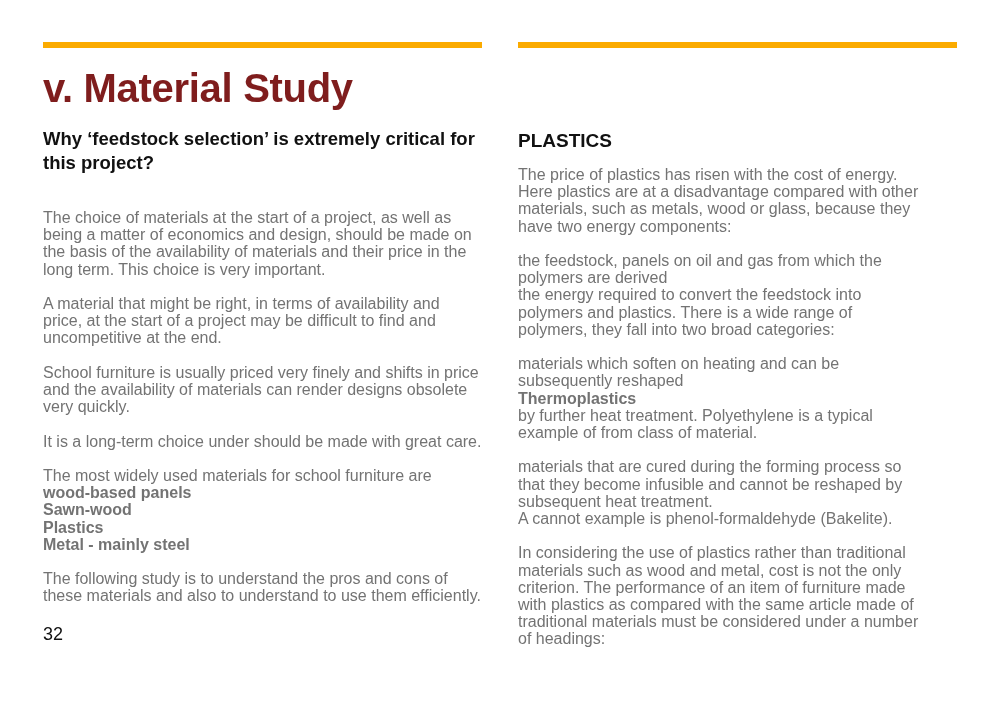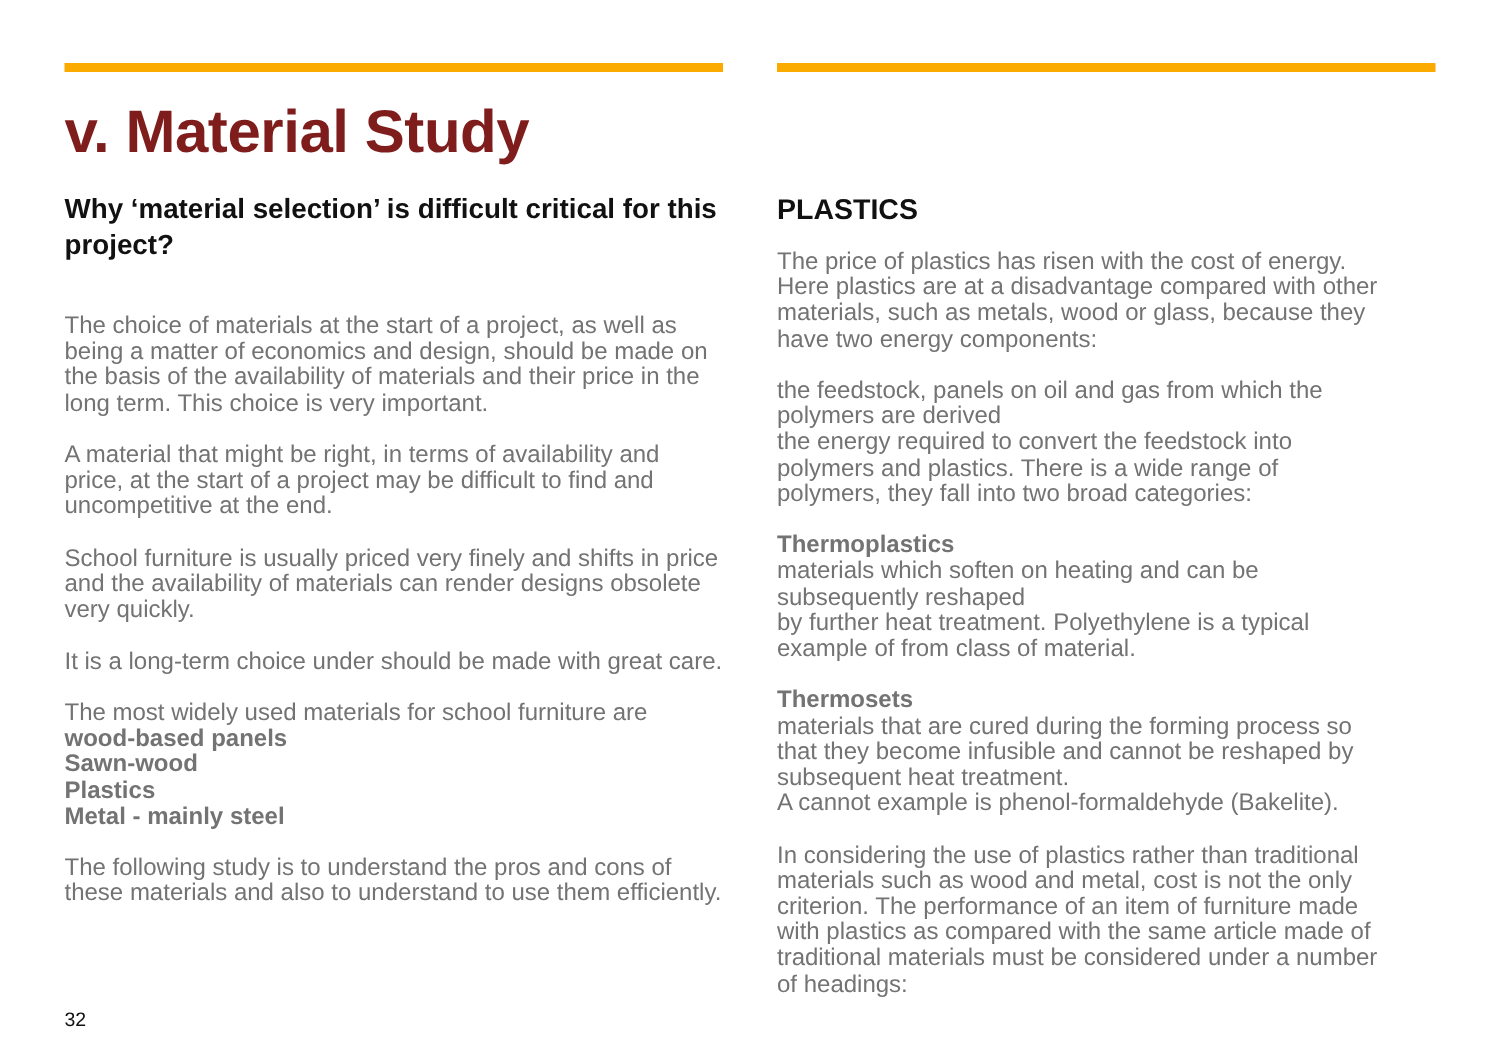--- a/index.html
+++ b/index.html
@@ -23,32 +23,32 @@
     .subhead.right { left: 518px; top: 129px; width: 440px; font-size: 19px; }
     .col {
       position: absolute; font-size: 16px; line-height: 17.2px; color: #737373;
     }
     .col.left { left: 43px; top: 209px; width: 440px; }
     .col.right { left: 518px; top: 166px; width: 405px; }
     .col p { margin: 0 0 17.2px 0; }
     .col .line { display: block; }
     .col b, .col .bold { font-weight: bold; }
     .page-number {
-      position: absolute; left: 43px; top: 672px; font-size: 13px; color: #111111;
+      position: absolute; left: 43px; top: 624px; font-size: 18px; color: #111111;
     }
   </style>
 </head>
 <body>
 
 <div class="bar left"></div>
 <div class="bar right"></div>
 
 <h1 class="title">v. Material Study</h1>
 
-<h2 class="subhead left">Why ‘material selection’ is difficult critical for this project?</h2>
+<h2 class="subhead left">Why ‘feedstock selection’ is extremely critical for this project?</h2>
 
 <div class="col left">
   <p>The choice of materials at the start of a project, as well as being a matter of economics and design, should be made on the basis of the availability of materials and their price in the long term. This choice is very important.</p>
   <p>A material that might be right, in terms of availability and price, at the start of a project may be difficult to find and uncompetitive at the end.</p>
   <p>School furniture is usually priced very finely and shifts in price and the availability of materials can render designs obsolete very quickly.</p>
   <p>It is a long-term choice under should be made with great care.</p>
   <p>
     <span class="line">The most widely used materials for school furniture are</span>
     <span class="line bold">wood-based panels</span>
     <span class="line bold">Sawn-wood</span>
@@ -60,25 +60,24 @@
 
 <h2 class="subhead right">PLASTICS</h2>
 
 <div class="col right">
   <p>The price of plastics has risen with the cost of energy. Here plastics are at a disadvantage compared with other materials, such as metals, wood or glass, because they have two energy components:</p>
   <p>
     <span class="line">the feedstock, panels on oil and gas from which the polymers are derived</span>
     <span class="line">the energy required to convert the feedstock into polymers and plastics. There is a wide range of polymers, they fall into two broad categories:</span>
   </p>
   <p>
+    <span class="line">materials which soften on heating and can be subsequently reshaped</span>
     <span class="line bold">Thermoplastics</span>
-    <span class="line">materials which soften on heating and can be subsequently reshaped</span>
     <span class="line">by further heat treatment. Polyethylene is a typical example of from class of material.</span>
   </p>
   <p>
-    <span class="line bold">Thermosets</span>
     <span class="line">materials that are cured during the forming process so that they become infusible and cannot be reshaped by subsequent heat treatment.</span>
     <span class="line">A cannot example is phenol-formaldehyde (Bakelite).</span>
   </p>
   <p>In considering the use of plastics rather than traditional materials such as wood and metal, cost is not the only criterion. The performance of an item of furniture made with plastics as compared with the same article made of traditional materials must be considered under a number of headings:</p>
 </div>
 
 <div class="page-number">32</div>
 
 </body></html>

